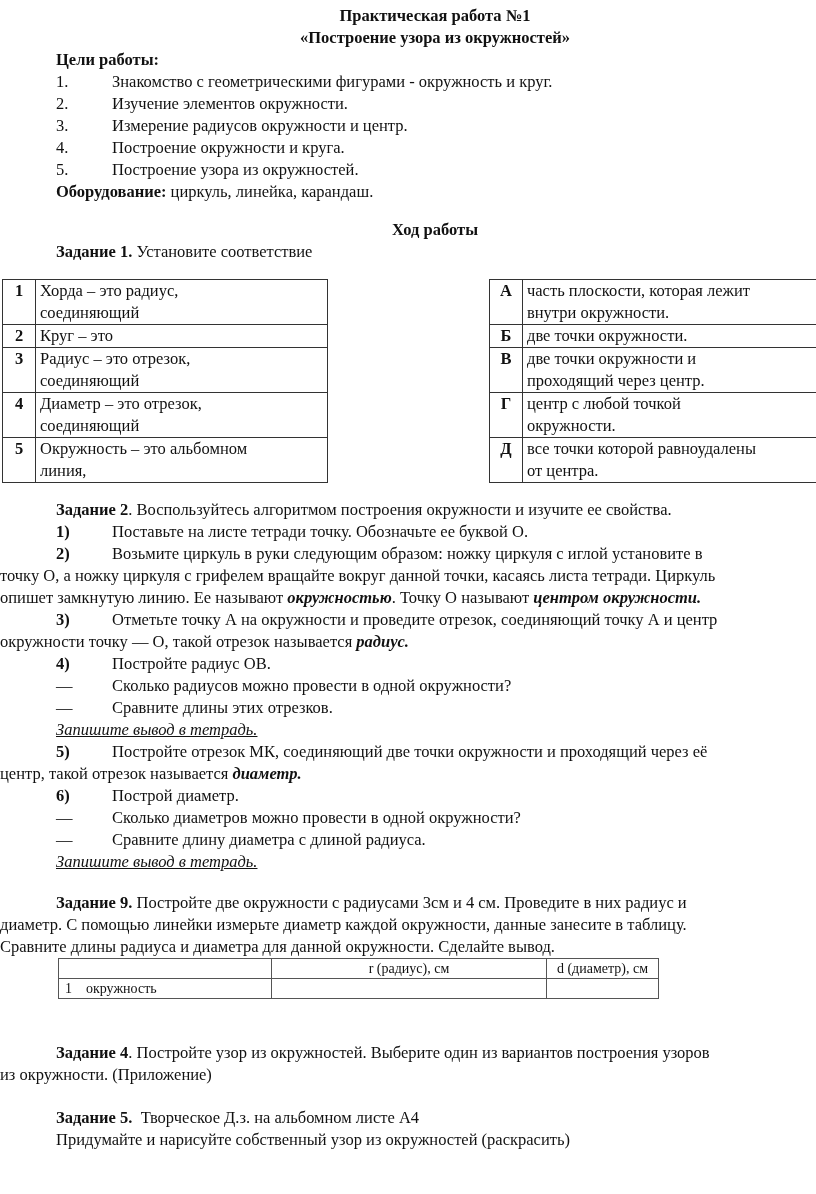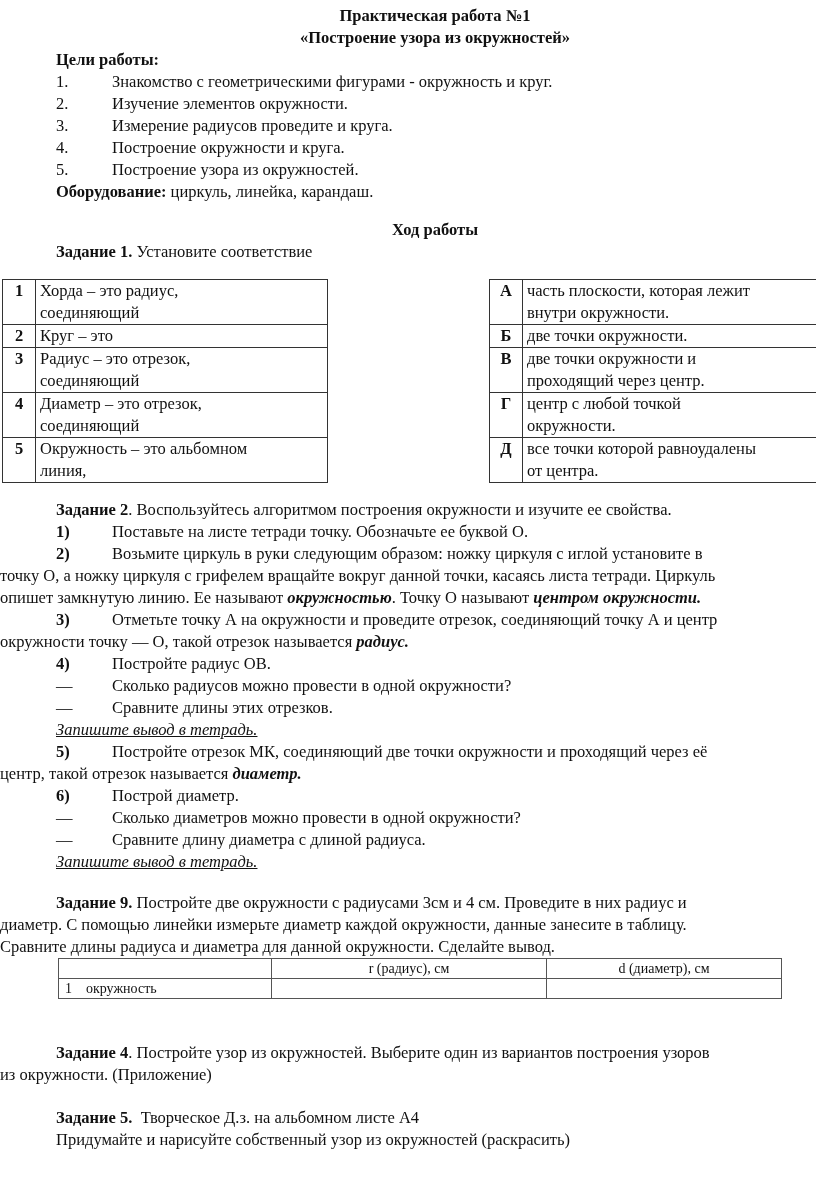--- a/index.html
+++ b/index.html
@@ -6,38 +6,38 @@
   body { width:816px; height:1194px; position:relative; overflow:hidden;
          font-family:"Liberation Serif", serif; color:#111; font-size:16.5px; }
   .abs { position:absolute; white-space:nowrap; }
   .b { font-weight:bold; }
   .bi { font-weight:bold; font-style:italic; }
   .iu { font-style:italic; text-decoration:underline; }
   .center { left:0; width:870px; text-align:center; }
   table.match { position:absolute; border-collapse:collapse; }
   table.match td { border:1px solid #333; padding:0 4px; vertical-align:top; line-height:22px; font-size:16.5px; }
   table.match td.k { font-weight:bold; text-align:center; width:24px; }
-  table.t3 { position:absolute; border-collapse:collapse; left:58px; top:958px; width:724px;font-family:Liberation Serif, serif; }
+  table.t3 { position:absolute; border-collapse:collapse; left:58px; top:958px; width:601px;font-family:Liberation Serif, serif; }
   table.t3 td { border:1px solid #555; height:19px; padding:0 6px; font-size:14px; line-height:19px; }
   table.t3 td.h { text-align:center; }
 </style>
 </head>
 <body>
 
 <div class="abs b center" style="top:6px;">Практическая работа №1</div>
 <div class="abs b center" style="top:28px;">«Построение узора из окружностей»</div>
 
 <div class="abs b" style="left:56px; top:50px;">Цели работы:</div>
 <div>
   <div class="abs" style="left:56px; top:72px;">1.</div>
   <div class="abs" style="left:112px; top:72px;">Знакомство с геометрическими фигурами - окружность и круг.</div>
   <div class="abs" style="left:56px; top:94px;">2.</div>
   <div class="abs" style="left:112px; top:94px;">Изучение элементов окружности.</div>
   <div class="abs" style="left:56px; top:116px;">3.</div>
-  <div class="abs" style="left:112px; top:116px;">Измерение радиусов проведите и круга.</div>
+  <div class="abs" style="left:112px; top:116px;">Измерение радиусов окружности и центр.</div>
   <div class="abs" style="left:56px; top:138px;">4.</div>
   <div class="abs" style="left:112px; top:138px;">Построение окружности и круга.</div>
   <div class="abs" style="left:56px; top:160px;">5.</div>
   <div class="abs" style="left:112px; top:160px;">Построение узора из окружностей.</div>
 </div>
 <div class="abs" style="left:56px; top:182px;">
   <span class="b">Оборудование:</span><span> циркуль, линейка, карандаш.</span>
 </div>
 
 <div class="abs b center" style="top:220px;">Ход работы</div>

